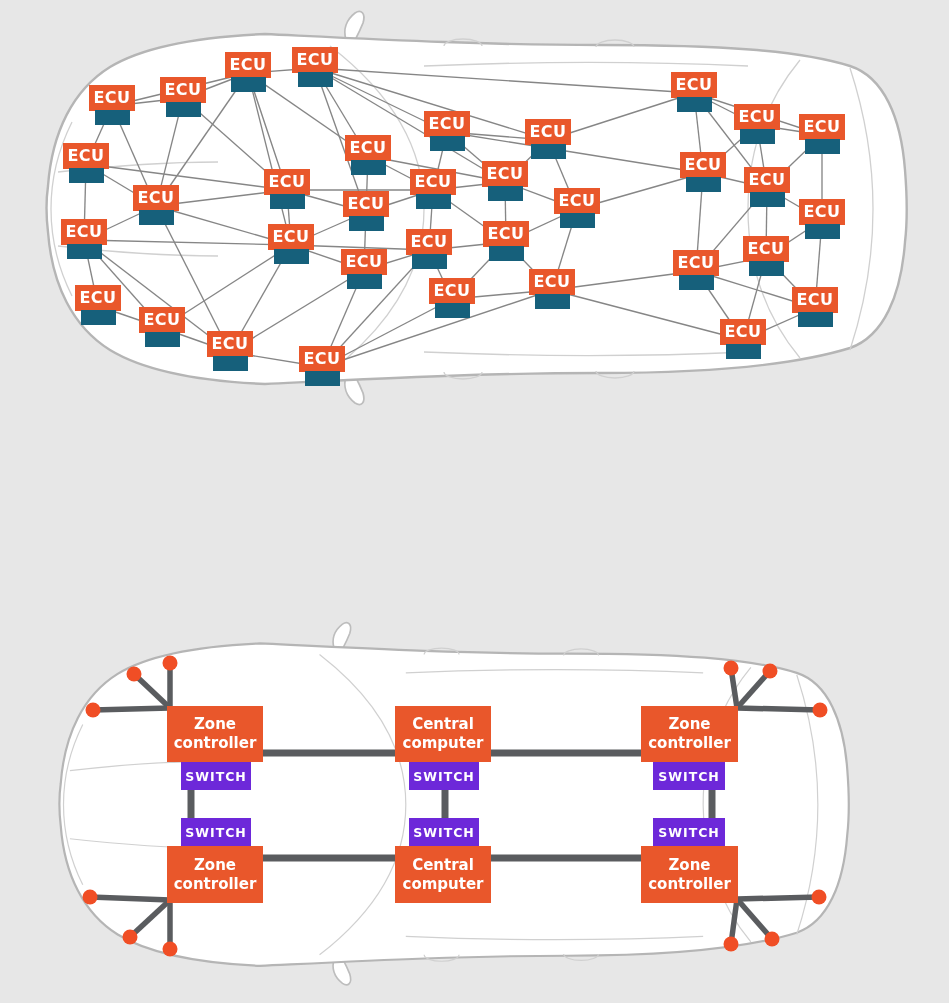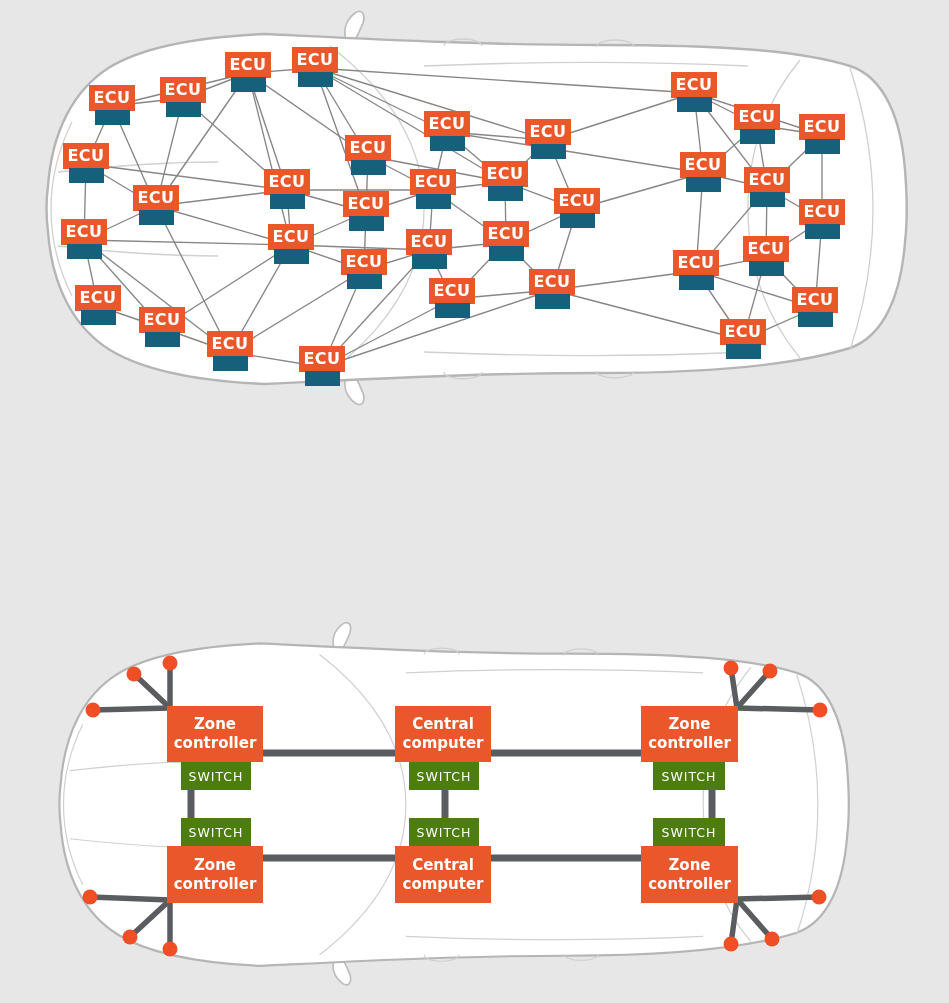--- a/index.html
+++ b/index.html
@@ -11,22 +11,22 @@
   
   .ecu-node{position:absolute;width:46px;}
   .ecu-box{width:46px;height:26px;background:#e9572b;color:#fff;
            font-weight:bold;font-size:16px;line-height:26px;text-align:center;letter-spacing:.5px;}
   .ecu-port{width:35px;height:15px;background:#16607b;margin:-1px auto 0;}
 
   
   .z-box{position:absolute;background:#e9572b;color:#fff;display:flex;flex-direction:column;
          align-items:center;justify-content:center;text-align:center;
          font-weight:bold;font-size:15px;line-height:1.25;}
-  .switch-box{position:absolute;background:#4d7c0f;color:#fff;display:flex;align-items:center;
-              justify-content:center;font-weight:normal;font-size:12.5px;letter-spacing:1px;}
+  .switch-box{position:absolute;background:#6d28d9;color:#fff;display:flex;align-items:center;
+              justify-content:center;font-weight:bold;font-size:12.5px;letter-spacing:1px;}
 
   
   .car-body{fill:#ffffff;stroke:#b5b5b5;stroke-width:2.4;}
   .car-inner{fill:none;stroke:#d0d0d0;stroke-width:1.3;}
   .car-part{fill:#ffffff;stroke:#bdbdbd;stroke-width:1.8;}
 </style>
 </head>
 <body>
 
 <div class="screen">

